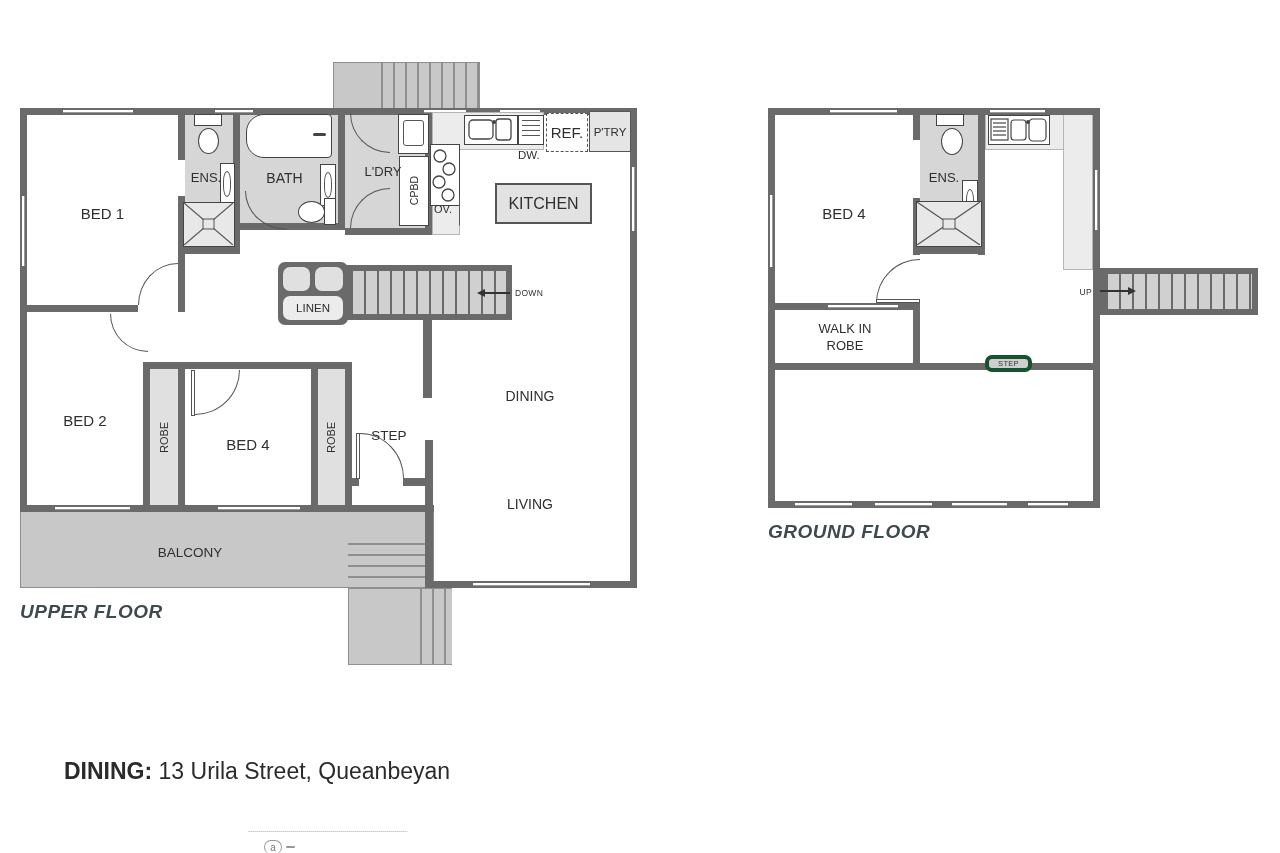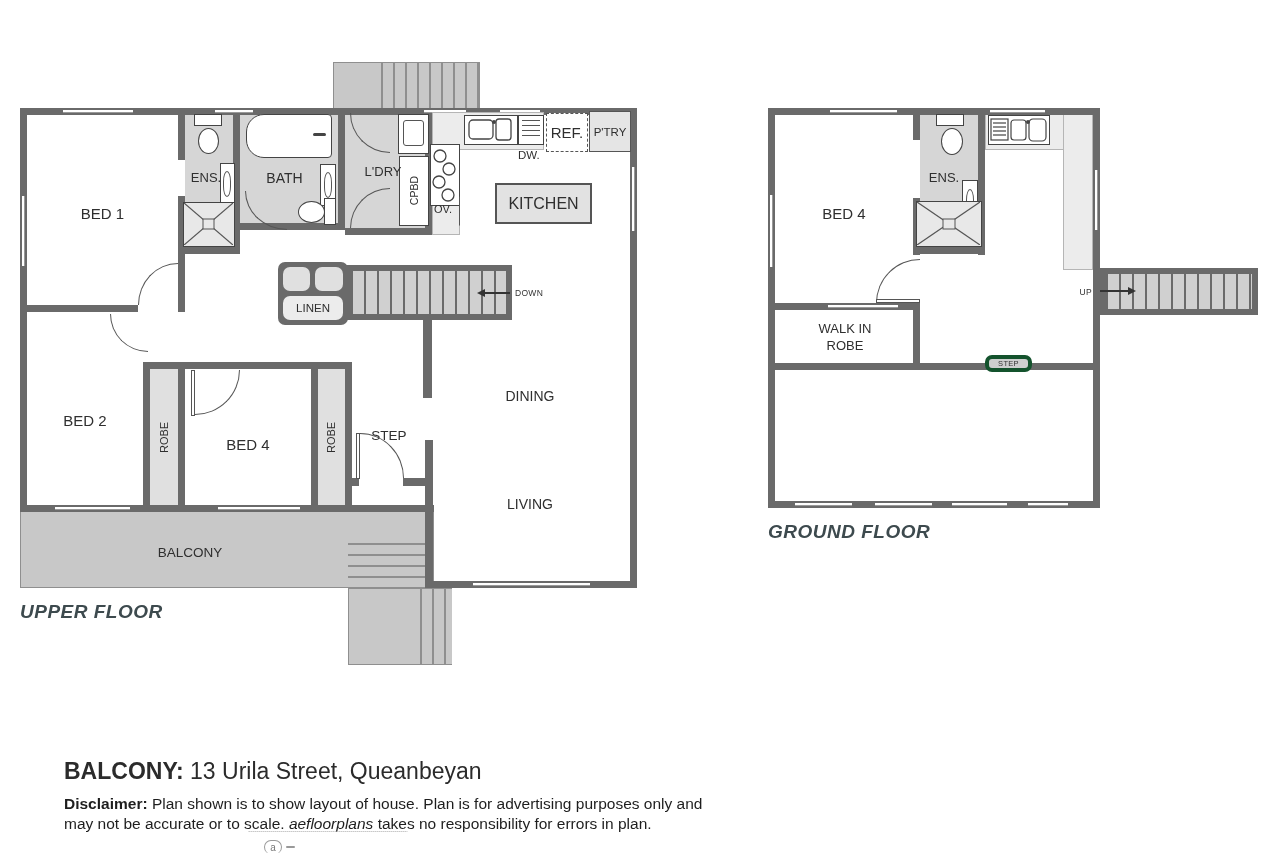--- a/index.html
+++ b/index.html
@@ -263,20 +263,19 @@
     <span style="font-size:7.5px;color:#333;letter-spacing:.3px">STEP</span>
   </div>
 
   <div class="lblc" style="left:775px;top:205px;width:138px;font-size:15px">BED 4</div>
   <div class="lblc" style="left:775px;top:320px;width:140px;font-size:13px;line-height:17px">
     <span>WALK IN</span><br>
     <span>ROBE</span>
   </div>
   <div class="title" style="left:768px;top:521px">GROUND FLOOR</div>
 
-  <div class="addr"><b>BALCONY:</b><span> 13 Urila Street, Queanbeyan</span></div>
-  <div class="discl"><b>Disclaimer:</b><span> Plan shown is to show layout of house. Plan is for advertising purposes only and may not be accurate or to scale. </span><i>aefloorplans</i><span> takes no responsibility for errors in plan.</span></div>
+  <div class="addr"><b>DINING:</b><span> 13 Urila Street, Queanbeyan</span></div>
 
   <div class="abs" style="left:248px;top:831px;width:160px;height:0;border-top:1px dotted #c4c4c4"></div>
   <div class="abs" style="left:264px;top:840px;width:16px;height:13px;border:1px solid #999;border-bottom:none;color:#777;font-size:10px;text-align:center;line-height:13px">a</div>
   <div class="abs" style="left:286px;top:846px;width:9px;height:2px;background:#999"></div>
 
 </div>
 
 </body></html>

